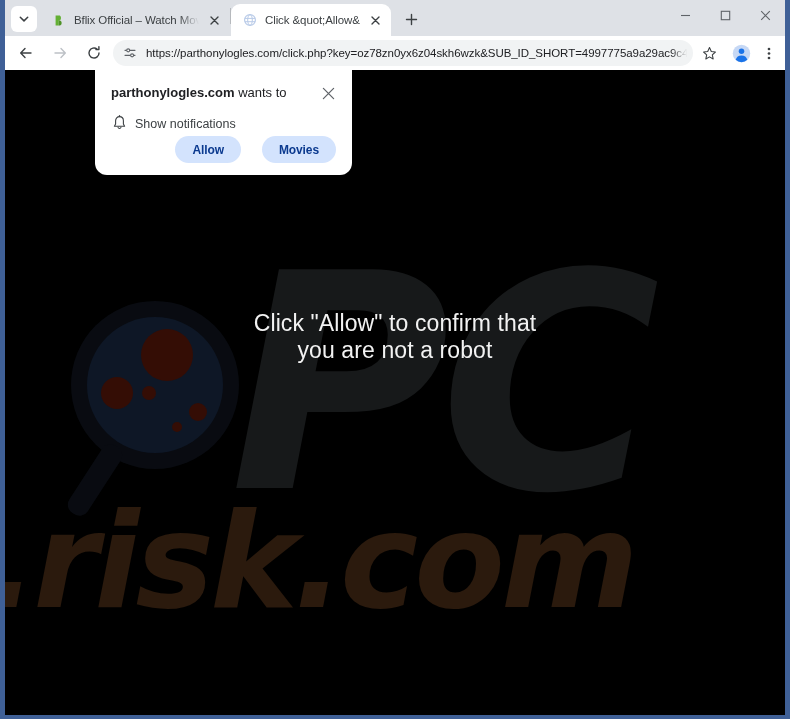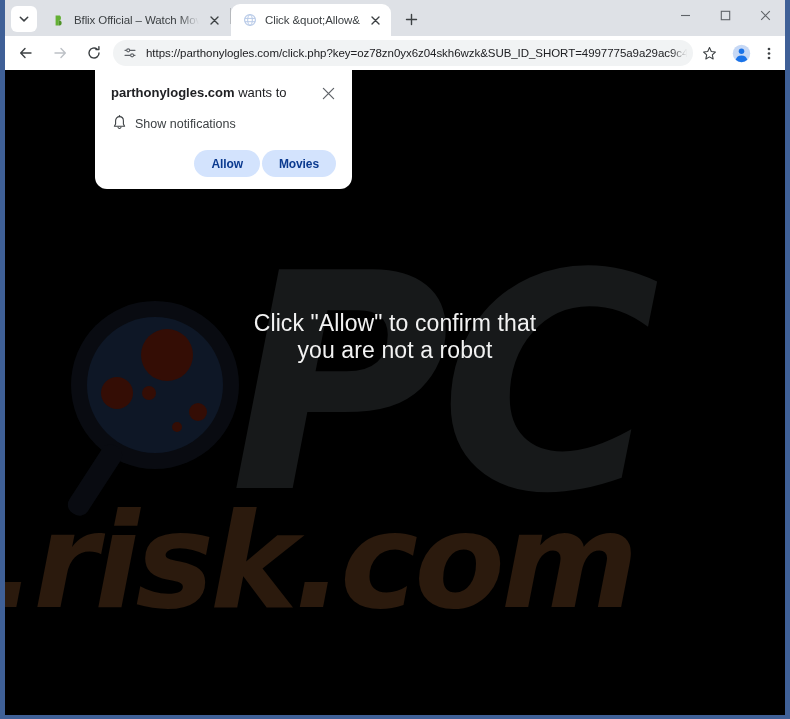--- a/index.html
+++ b/index.html
@@ -284,22 +284,22 @@
     margin-top: 14px;
     padding-left: 1px;
   }
   #perm-row .perm-label {
     font-size: 12.5px;
     color: #3c4043;
   }
   #perm-actions {
     display: flex;
     justify-content: flex-end;
-    gap: 2px;
-    margin-top: 19px;
+    gap: 21px;
+    margin-top: 5px;
   }
   .perm-btn {
     background: #d3e3fd;
     color: #0b3a8f;
     border: none;
     border-radius: 15px;
     height: 27px;
     padding: 0 17px;
     font-size: 12px;
     font-weight: 700;

